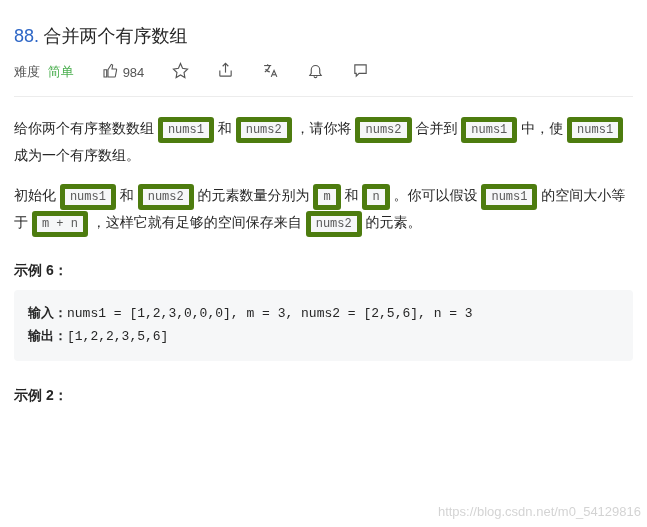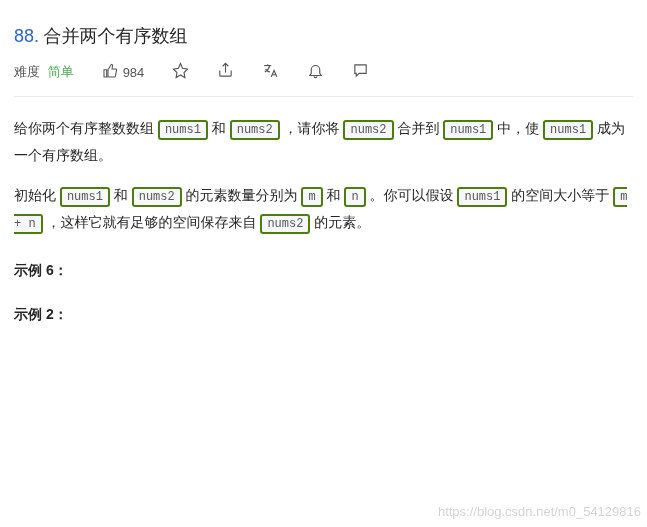--- a/index.html
+++ b/index.html
@@ -31,21 +31,21 @@
   .icon-btn { display: inline-flex; align-items: center; justify-content: center; cursor: pointer; }
   .icon-btn svg { width: 17px; height: 17px; fill: none; stroke: #555; stroke-width: 1.6; }
   .divider { border: none; border-top: 1px solid #ececec; margin: 0 0 18px 0; }
   .description { font-size: 14px; line-height: 1.9; color: #262626; margin-bottom: 14px; }
   code.inline {
     font-family: Menlo, Monaco, Consolas, "Courier New", monospace;
     background: #f6f7f8;
     color: #595959;
     padding: 1px 5px;
     border-radius: 3px;
-    border: 2px solid #4d7c0f;
+    border: 5px solid #4d7c0f;
     font-size: 12px;
   }
   .example-heading { font-size: 14px; font-weight: 600; margin: 26px 0 10px 0; }
   .code-block {
     background: #f6f7f8;
     border-radius: 4px;
     padding: 12px 14px;
     font-family: Menlo, Monaco, Consolas, "Courier New", monospace;
     font-size: 13px;
     line-height: 1.8;
@@ -135,18 +135,20 @@
 
   <p class="description">
     <span>给你两个有序整数数组 </span><code class="inline">nums1</code><span> 和 </span><code class="inline">nums2</code><span> ，请你将 </span><code class="inline">nums2</code><span> 合并到 </span><code class="inline">nums1</code><span> 中，使 </span><code class="inline">nums1</code><span> 成为一个有序数组。</span>
   </p>
 
   <p class="description">
     <span>初始化 </span><code class="inline">nums1</code><span> 和 </span><code class="inline">nums2</code><span> 的元素数量分别为 </span><code class="inline">m</code><span> 和 </span><code class="inline">n</code><span> 。你可以假设 </span><code class="inline">nums1</code><span> 的空间大小等于 </span><code class="inline">m + n</code><span> ，这样它就有足够的空间保存来自 </span><code class="inline">nums2</code><span> 的元素。</span>
   </p>
 
   <div class="example-heading">示例 6：</div>
+  <div class="code-block"><span class="lbl">输入：</span><span>nums1 = [1,2,3,0,0,0], m = 3, nums2 = [2,5,6], n = 3</span>
+<span class="lbl">输出：</span><span>[1,2,2,3,5,6]</span></div>
 
   <div class="example-heading">示例 2：</div>
 
 </div>
 
 <div class="watermark">https://blog.csdn.net/m0_54129816</div>
 
 </body></html>

